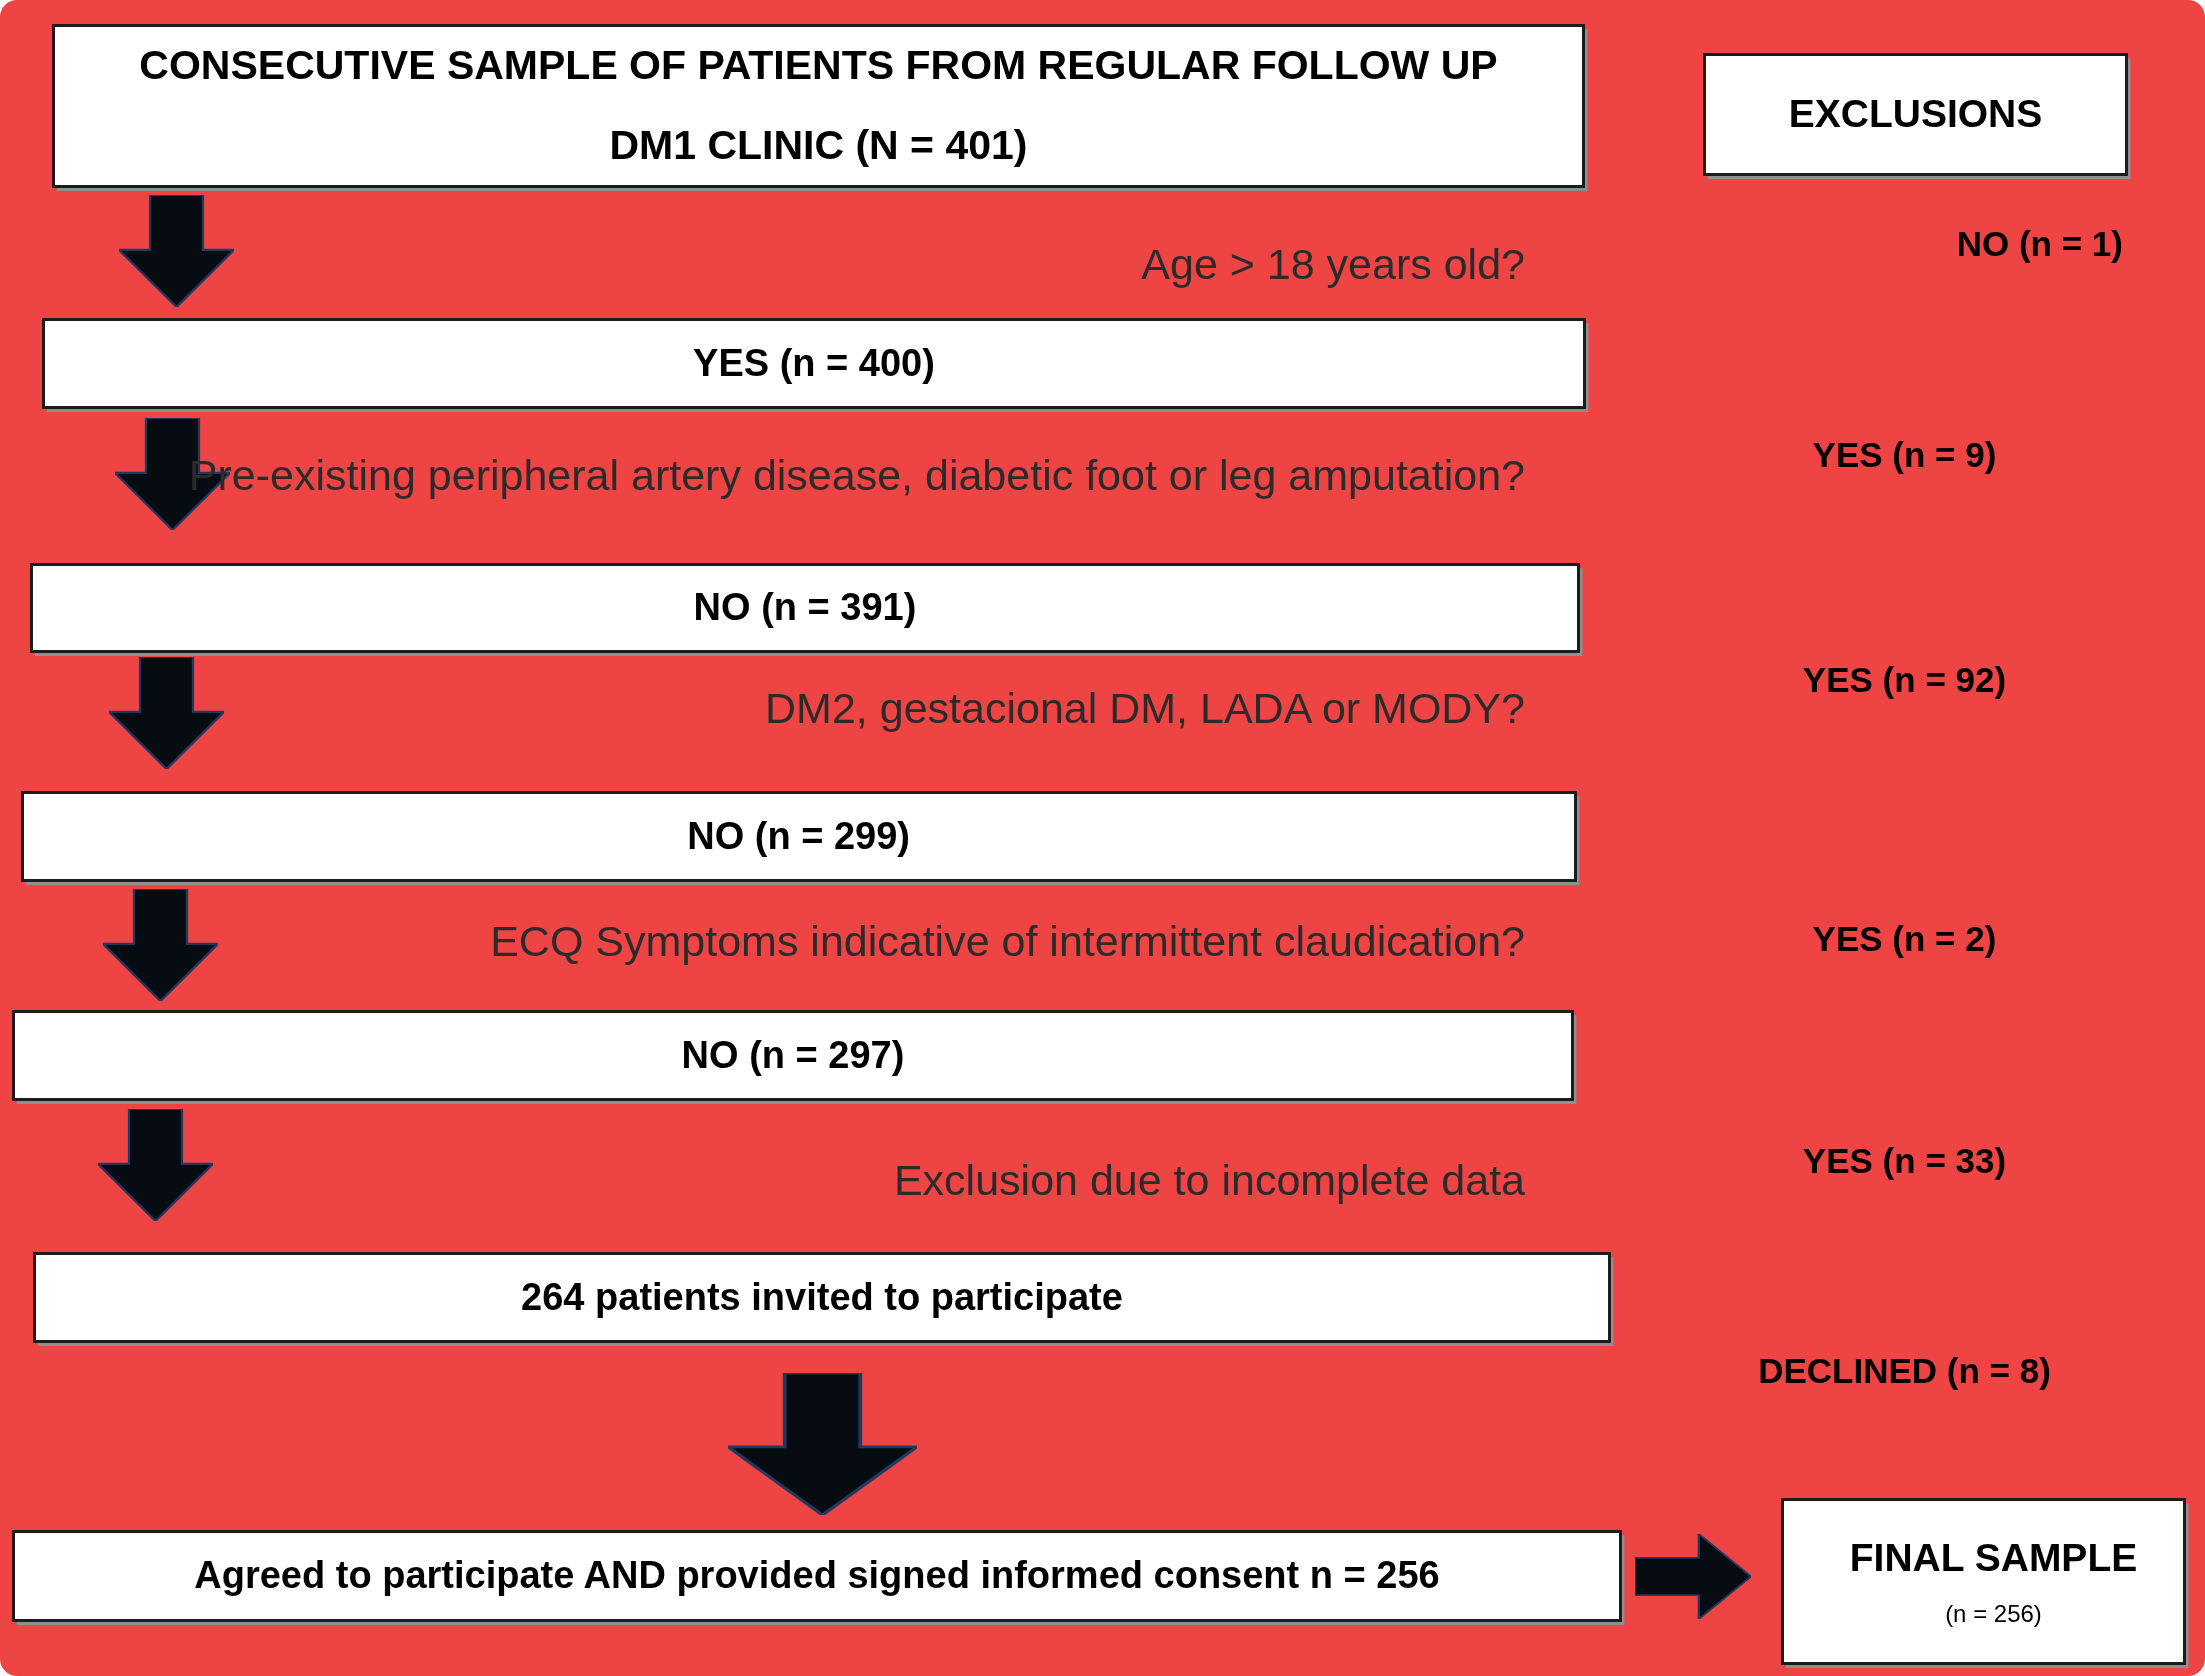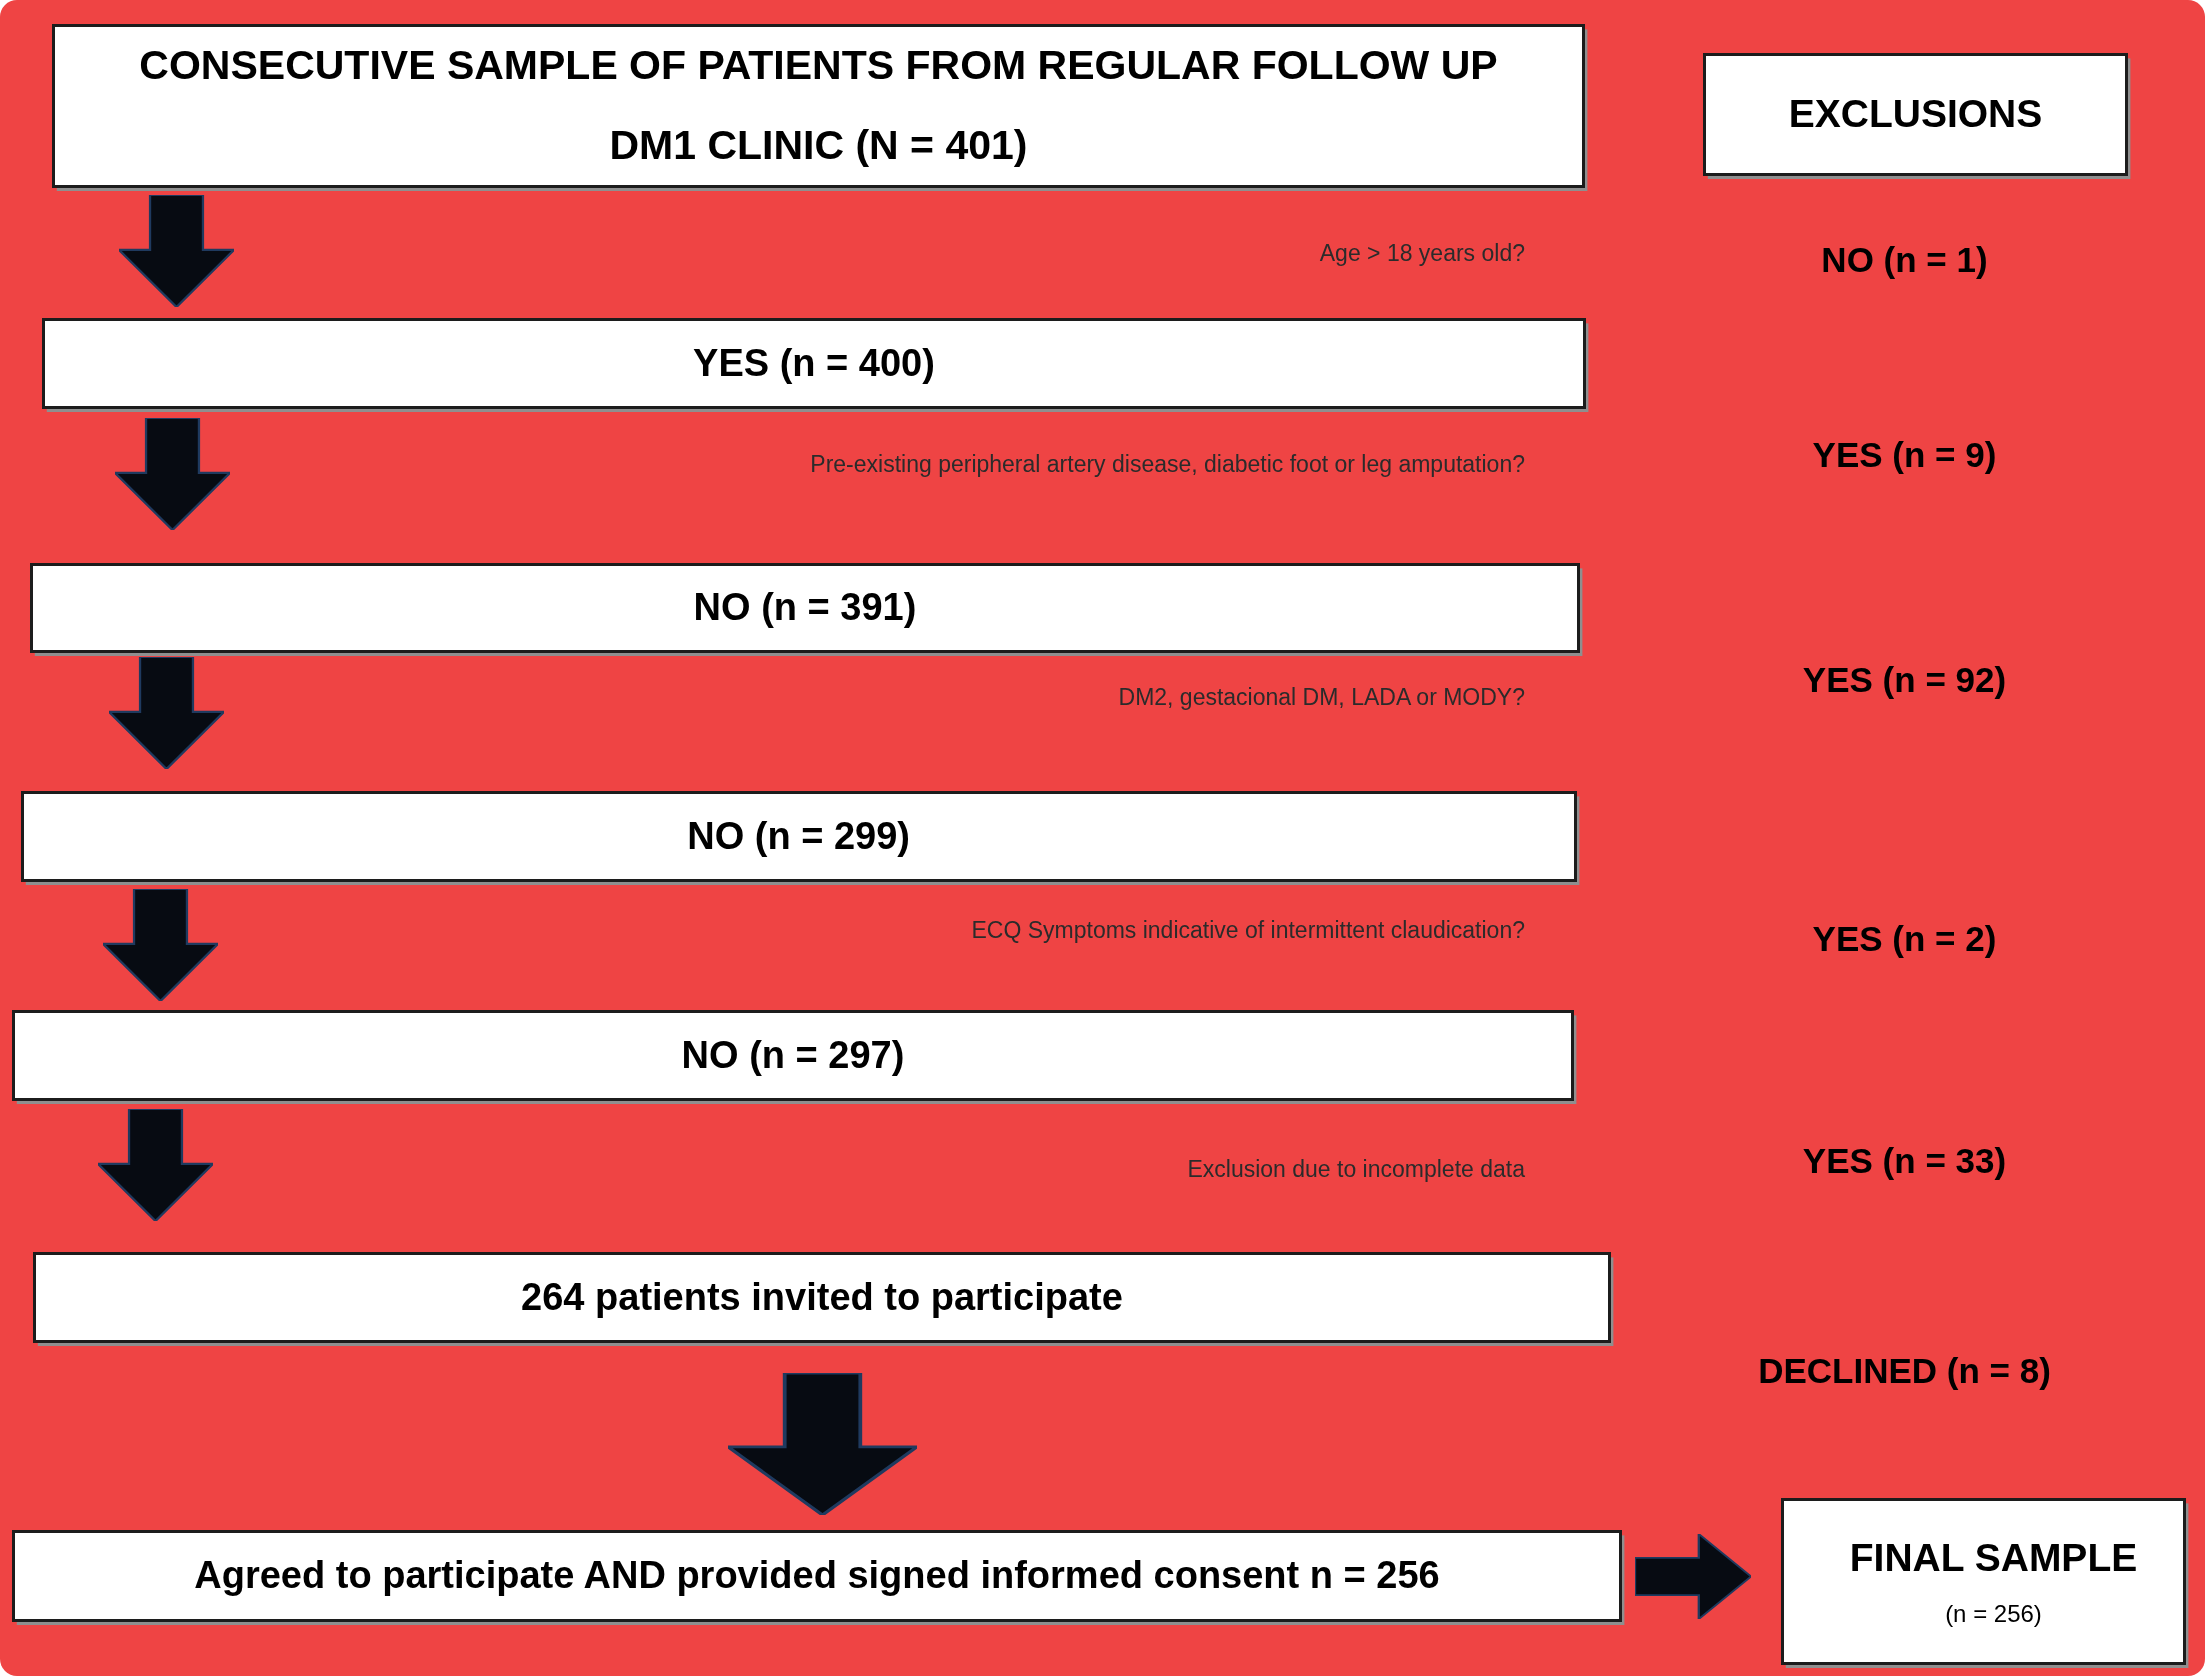--- a/index.html
+++ b/index.html
@@ -24,21 +24,21 @@
     align-items:center;
     justify-content:center;
     text-align:center;
     font-weight:bold;
     font-size:38px;
     line-height:1.25;
   }
   .fbox.top{font-size:41px;line-height:1.95;}
   .q{
     position:absolute;
-    font-size:23px;
+    font-size:43px;
     font-weight:normal;
     color:#2b2b2b;
     white-space:nowrap;
     text-align:right;
   }
   .excl{
     position:absolute;
     left:1686px;
     width:437px;
     text-align:center;
@@ -64,21 +64,21 @@
   <div class="fbox" style="left:1703px;top:53px;width:425px;height:123px;font-size:39px;">
     <div>EXCLUSIONS</div>
   </div>
 
   <div class="arrow" style="left:119px;top:195px;width:115px;height:112px;">
     <svg viewBox="0 0 100 100" preserveAspectRatio="none">
         <polygon points="27,0 73,0 73,49 100,49 50,100 0,49 27,49" fill="#070b12" stroke="#1f3a5f" stroke-width="2"></polygon>
       </svg>
   </div>
   <div class="q" style="right:680px;top:240px;">Age &gt; 18 years old?</div>
-  <div class="excl" style="top:240px;">NO (n = 1)</div>
+  <div class="excl" style="top:224px;text-align:right;">NO (n = 1)</div>
   <div class="fbox" style="left:42px;top:318px;width:1544px;height:91px;">
     <div>YES (n = 400)</div>
   </div>
 
   <div class="arrow" style="left:115px;top:418px;width:115px;height:112px;">
     <svg viewBox="0 0 100 100" preserveAspectRatio="none">
         <polygon points="27,0 73,0 73,49 100,49 50,100 0,49 27,49" fill="#070b12" stroke="#1f3a5f" stroke-width="2"></polygon>
       </svg>
   </div>
   <div class="q" style="right:680px;top:451px;">Pre-existing peripheral artery disease, diabetic foot or leg amputation?</div>

